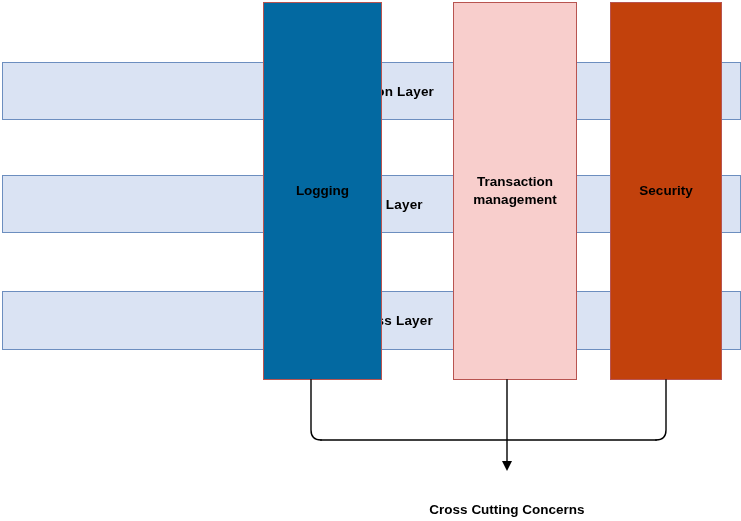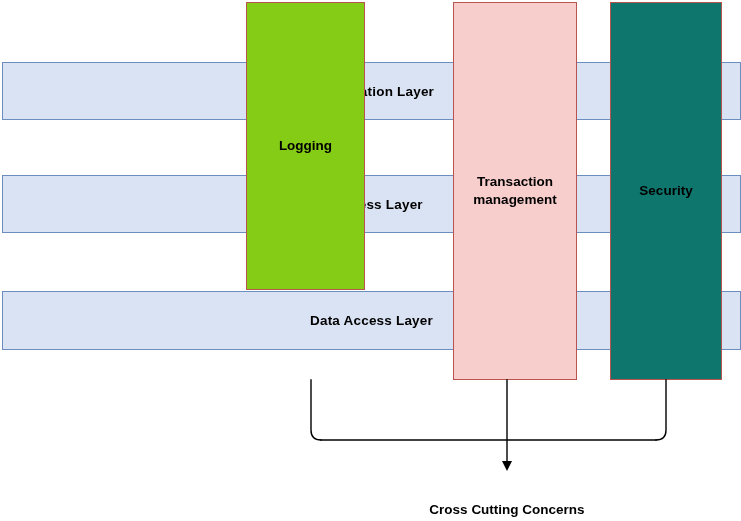--- a/index.html
+++ b/index.html
@@ -79,27 +79,27 @@
   <div class="layer-bar" id="layer-0" style="left: 2px; top: 62px; width: 739px; height: 58px; background: rgb(218, 227, 243); border-color: rgb(108, 142, 191);">
     <span class="layer-label">Presentation Layer</span>
   </div>
   <div class="layer-bar" id="layer-1" style="left: 2px; top: 175px; width: 739px; height: 58px; background: rgb(218, 227, 243); border-color: rgb(108, 142, 191);">
     <span class="layer-label">Business Layer</span>
   </div>
   <div class="layer-bar" id="layer-2" style="left: 2px; top: 291px; width: 739px; height: 59px; background: rgb(218, 227, 243); border-color: rgb(108, 142, 191);">
     <span class="layer-label">Data Access Layer</span>
   </div>
 
-  <div class="concern-bar" id="concern-0" style="left: 246px; top: 2px; width: 119px; height: 288px; background: #84cc16; border-color: rgb(184, 84, 80);">
+  <div class="concern-bar" id="concern-0" style="left: 263px; top: 2px; width: 119px; height: 378px; background: #0369a1; border-color: rgb(184, 84, 80);">
     <span class="concern-label">Logging</span>
   </div>
   <div class="concern-bar" id="concern-1" style="left: 453px; top: 2px; width: 124px; height: 378px; background: rgb(248, 206, 204); border-color: rgb(184, 84, 80);">
     <span class="concern-label">Transaction<br>management</span>
   </div>
-  <div class="concern-bar" id="concern-2" style="left: 610px; top: 2px; width: 112px; height: 378px; background: #0f766e; border-color: rgb(184, 84, 80);">
+  <div class="concern-bar" id="concern-2" style="left: 610px; top: 2px; width: 112px; height: 378px; background: #c2410c; border-color: rgb(184, 84, 80);">
     <span class="concern-label">Security</span>
   </div>
 
   <svg id="connector-svg" viewBox="0 0 741 521" xmlns="http://www.w3.org/2000/svg">
     <path id="conn-left" fill="none" stroke="#000000" stroke-width="1.4" stroke-linecap="square" d="M 311 380 L 311 430 Q 311 440 321 440"></path>
     <path id="conn-mid" fill="none" stroke="#000000" stroke-width="1.4" stroke-linecap="square" d="M 507 380 L 507 462"></path>
     <path id="conn-right" fill="none" stroke="#000000" stroke-width="1.4" stroke-linecap="square" d="M 666 380 L 666 430 Q 666 440 656 440"></path>
     <path id="conn-bus" fill="none" stroke="#000000" stroke-width="1.4" stroke-linecap="square" d="M 321 440 L 656 440"></path>
     <path id="conn-arrow" fill="#000000" d="M 502 461 L 512 461 L 507 471 Z"></path>
   </svg>

